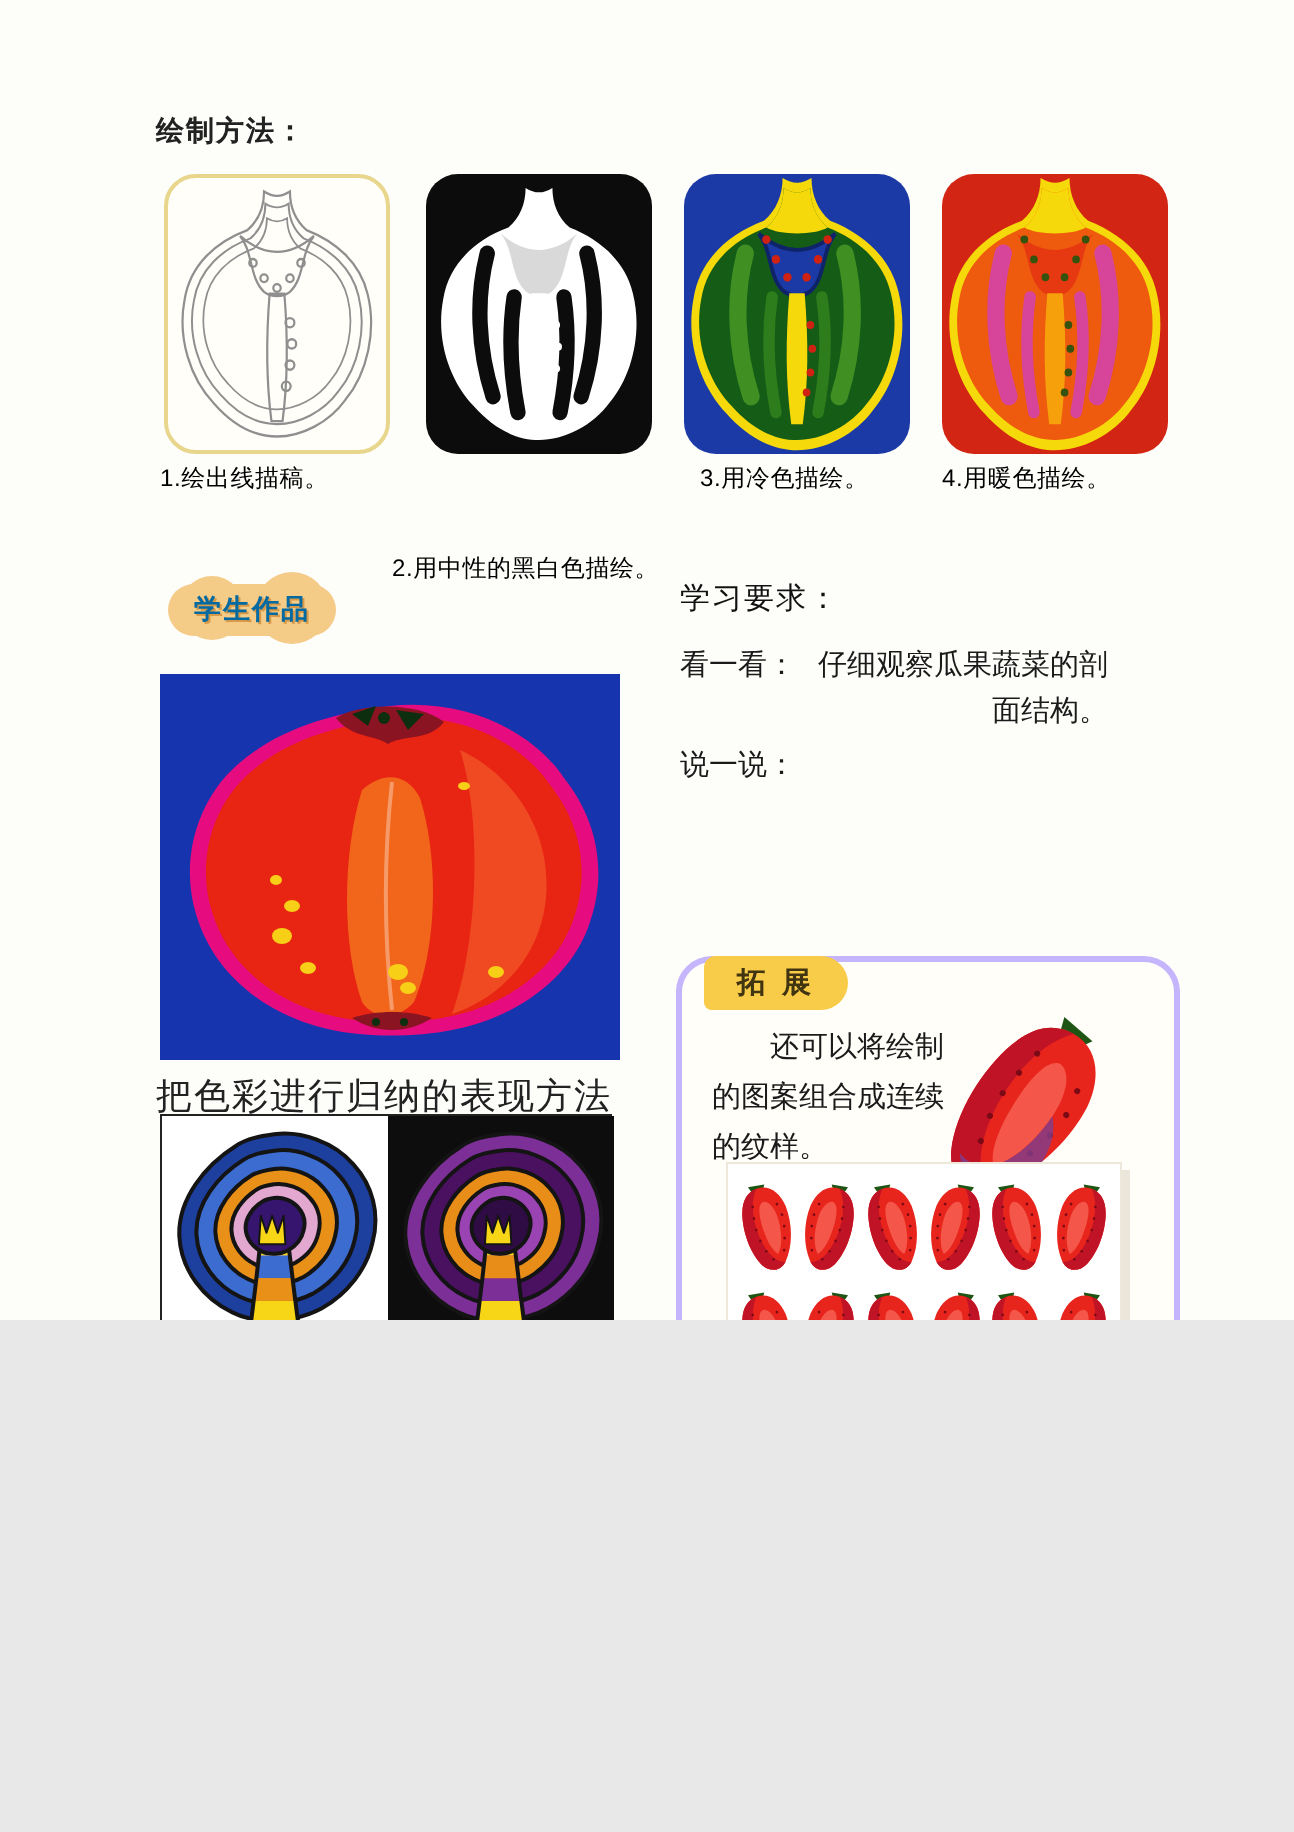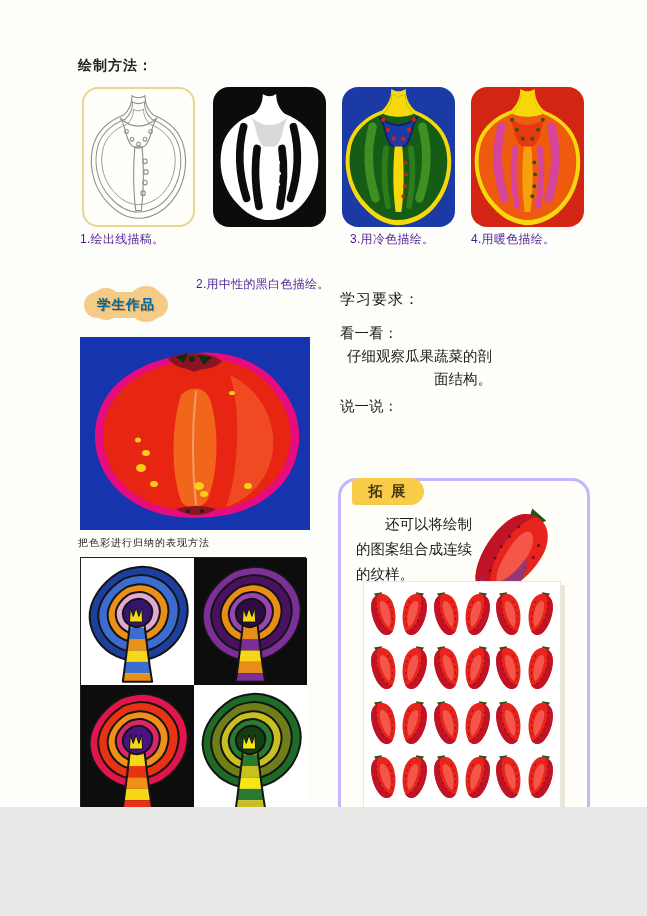--- a/index.html
+++ b/index.html
@@ -1,38 +1,38 @@
 <!DOCTYPE html>
 <html><head>
 <meta charset="utf-8">
 <style>
   html,body{margin:0;padding:0;background:#e8e8e8;}
   .page{
-    position:relative;width:647px;height:807px;margin:0 auto;
+    position:relative;width:647px;height:660px;margin:0 auto;
     background:#fdfdfa;overflow:hidden;
     font-family:"Liberation Sans",sans-serif;
   }
   .serif{font-family:"Liberation Serif",serif;}
 
   
   .method-title{
     position:absolute;left:78px;top:57px;
     font-size:14px;font-weight:bold;color:#222;letter-spacing:1px;
   }
   .step-fig{
     position:absolute;top:87px;width:113px;height:140px;
     border-radius:16px;overflow:hidden;box-sizing:border-box;
   }
   .step-fig svg{width:100%;height:100%;display:block;}
   .fig1{left:82px;border:2px solid #e7d68c;background:#fffef8;}
   .fig2{left:213px;}
   .fig3{left:342px;}
   .fig4{left:471px;}
   .step-caption{
-    position:absolute;top:231px;font-size:12px;color:#4c1d95;
+    position:absolute;top:231px;font-size:12px;color:#000000;
     letter-spacing:.3px;white-space:nowrap;
   }
   .cap1{left:80px;}.cap2{left:196px;margin-top:45px;}.cap3{left:350px;}.cap4{left:471px;}
 
   
   .badge{
     position:absolute;left:84px;top:292px;width:84px;height:26px;
     background:#f5cb88;border-radius:13px;
     display:flex;align-items:center;justify-content:center;
   }
@@ -43,38 +43,38 @@
   .badge::after{width:36px;height:36px;right:4px;top:-6px;}
   .badge span{
     position:relative;z-index:2;color:#0369a1;font-weight:bold;font-size:13.5px;
     letter-spacing:1px;text-shadow:1px 1px 0 #d89a48;
   }
   .fig-tomato{
     position:absolute;left:80px;top:337px;width:230px;height:193px;
   }
   .fig-tomato svg{width:100%;height:100%;display:block;}
   .art-caption{
-    position:absolute;font-size:10px;color:#222;letter-spacing:1px;white-space:nowrap;
+    position:absolute;font-size:18px;color:#222;letter-spacing:1px;white-space:nowrap;
   }
   .cap-tomato{left:78px;top:536px;}
   .cab-grid{
     position:absolute;left:80px;top:557px;width:226px;height:254px;
     display:grid;grid-template-columns:113px 113px;grid-template-rows:127px 127px;
     border:1px solid #222;box-sizing:border-box;
   }
   .cab-cell{overflow:hidden;display:flex;align-items:flex-end;justify-content:center;}
   .cab-white{background:#fff;}
   .cab-black{background:#0d0d0d;}
   .cab-cell svg{width:107px;height:123px;display:block;}
   .cap-cabbage{left:78px;top:820px;}
 
   
   .req{position:absolute;left:340px;top:290px;width:230px;color:#1a1a1a;}
   .req-title{font-size:15px;color:#111;margin-bottom:13px;letter-spacing:1px;}
-  .req-item{display:flex;margin-bottom:4px;font-size:14.5px;line-height:23px;flex-direction:column;}
+  .req-item{display:flex;margin-bottom:4px;font-size:14.5px;line-height:23px;}
   .req-label{width:62px;flex:none;}
   .req-text{width:152px;text-align:right;}
 
   
   .ext-box{
     position:absolute;left:338px;top:478px;width:252px;height:353px;
     border:3px solid #c4b5fd;border-radius:18px;background:#fffef9;
     box-sizing:border-box;
   }
   .ext-tab{

